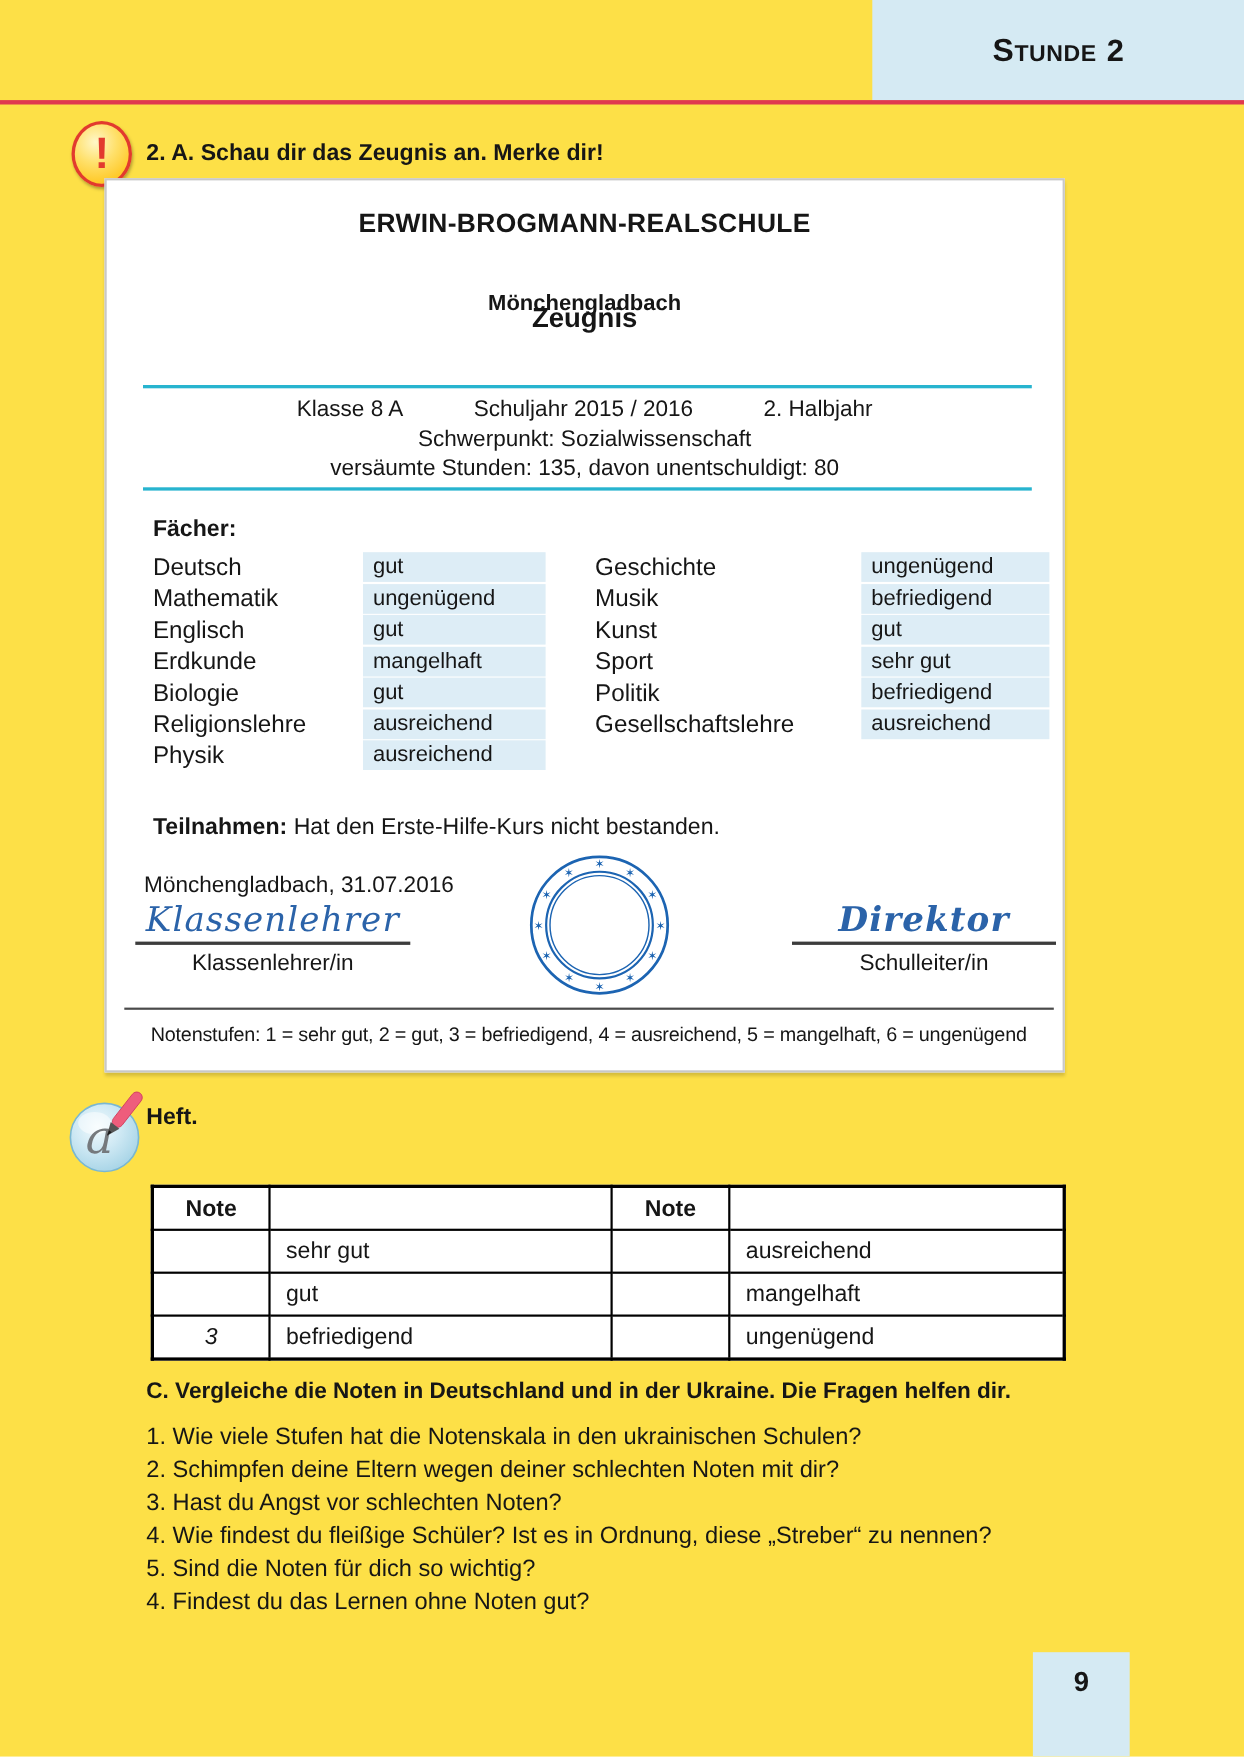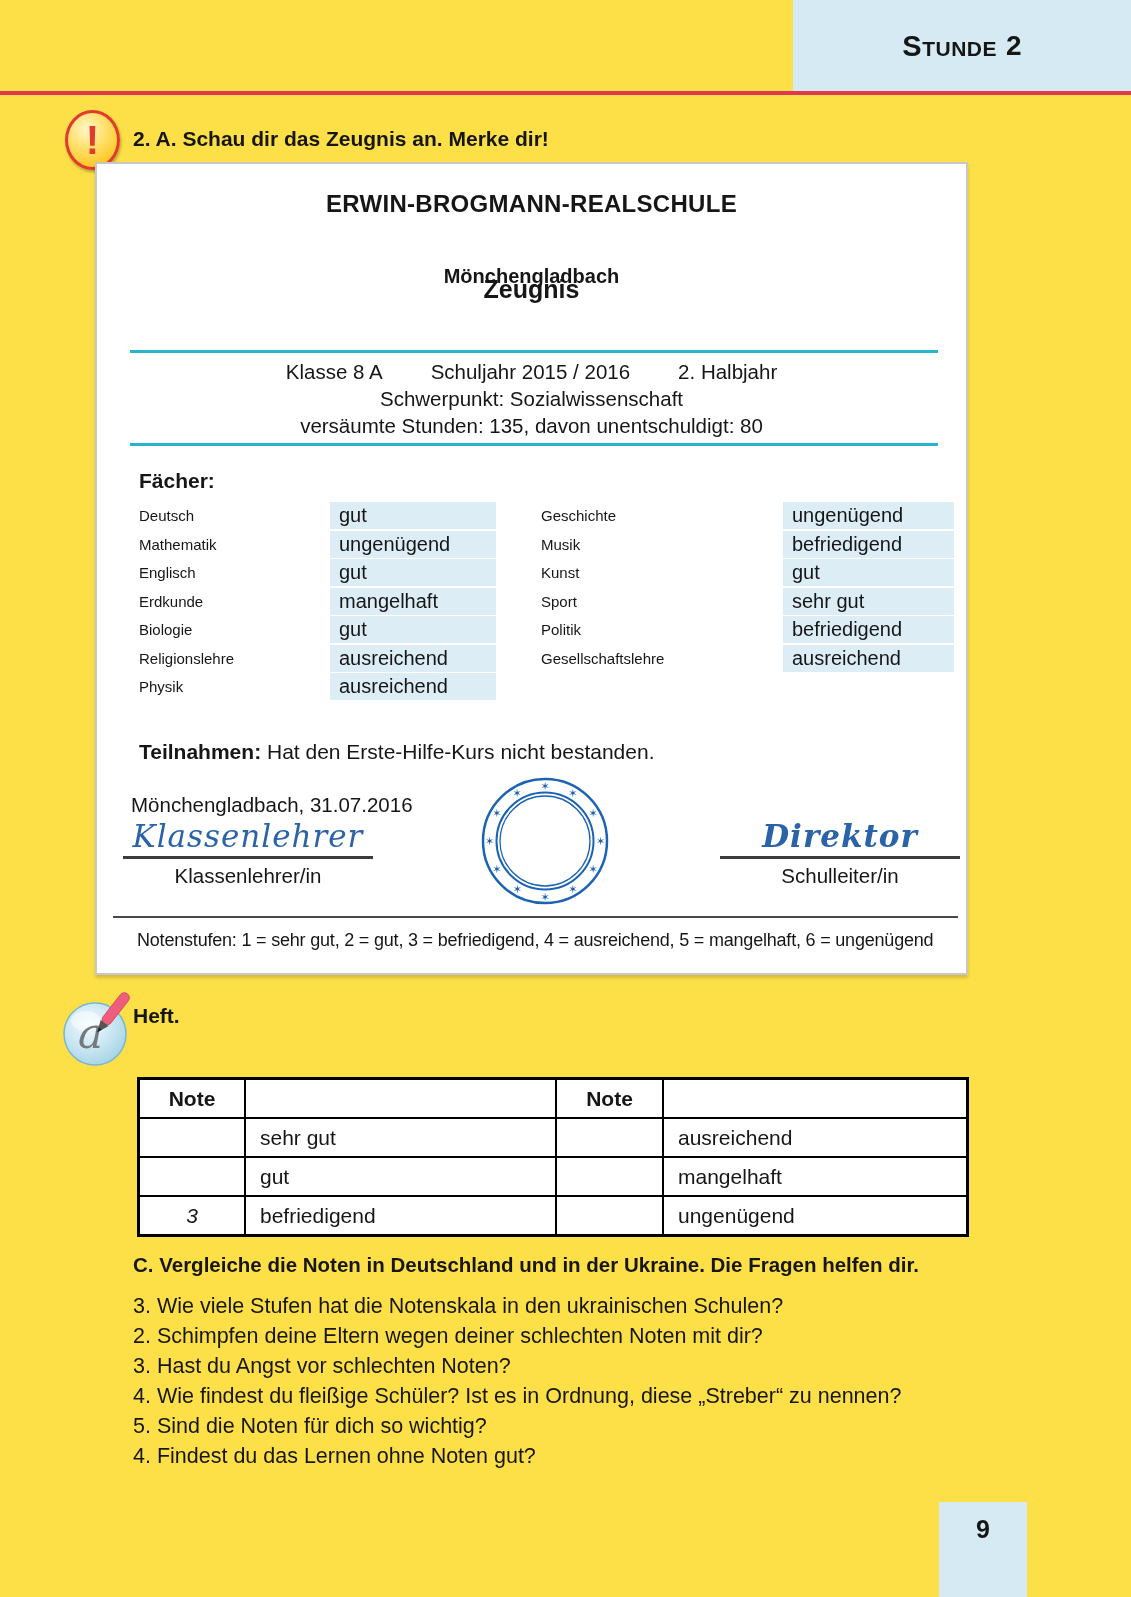--- a/index.html
+++ b/index.html
@@ -25,29 +25,29 @@
   
   .certificate{position:absolute;left:95px;top:162px;width:869px;height:809px;background:#fff;
                border:2px solid #c8c8c8;box-shadow:0 3px 3px rgba(0,0,0,.16);}
   .cert-center{position:absolute;left:0;width:100%;text-align:center;}
   .cert-school{top:26px;font-weight:bold;font-size:24px;letter-spacing:.3px;}
   .cert-city{top:61px;font-weight:bold;font-size:20px;margin-top:40px;}
   .cert-title{top:111px;font-weight:bold;font-size:25px;}
   .cert-recipient{top:147px;font-size:20.5px;}
   .rule-cyan{position:absolute;left:33px;right:28px;height:3px;background:var(--rule-cyan,#27b4cf);}
   .rule-cyan.r1{top:186px}.rule-cyan.r2{top:279px}
-  .class-line{top:196px;display:flex;justify-content:center;gap:48px;font-size:20.5px;}
+  .class-line{top:196px;display:flex;justify-content:center;gap:64px;font-size:20.5px;}
   .cert-focus{top:223px;font-size:20.5px;}
   .cert-absences{top:250px;font-size:20.5px;}
   .subjects-heading{position:absolute;left:42px;top:305px;font-weight:bold;font-size:21px;}
   .subjects-col{position:absolute;top:338px;}
   .subjects-col.left{left:42px;width:360px;}
   .subjects-col.right{left:444px;width:415px;}
   .subj-row{display:flex;align-items:center;height:27px;margin-bottom:1.5px;}
-  .subj-name{font-size:15px;flex:none;}
+  .subj-name{font-size:22px;flex:none;}
   .left .subj-name{width:191px;} .right .subj-name{width:242px;}
   .subj-grade{flex:none;height:27px;line-height:27px;background:var(--grade-bg,#ddedf6);padding-left:9px;font-size:20px;}
   .left .subj-grade{width:157px;} .right .subj-grade{width:162px;}
   .participation{position:absolute;left:42px;top:576px;font-size:21px;}
   .participation .b{font-weight:bold;}
   .place-date{position:absolute;left:34px;top:629px;font-size:20.5px;}
   .sig-block{position:absolute;text-align:center;}
   .sig-left{left:26px;top:652px;width:250px;}
   .sig-right{left:623px;top:652px;width:240px;}
   .sig-script{font-family:"DejaVu Serif","Liberation Serif",serif;font-style:italic;color:var(--signature-blue,#2b63a9);
@@ -257,21 +257,21 @@
           <td class="num">3</td>
           <td>befriedigend</td>
           <td class="num"></td>
           <td>ungenügend</td>
         </tr>
       </tbody>
     </table>
 
   <div class="task-c-heading">C. Vergleiche die Noten in Deutschland und in der Ukraine. Die Fragen helfen dir.</div>
   <div class="questions" id="questions">
-      <div class="q">3. Wie viele Stufen hat die Notenskala in den ukrainischen Schulen?</div>
+      <div class="q">1. Wie viele Stufen hat die Notenskala in den ukrainischen Schulen?</div>
       <div class="q">2. Schimpfen deine Eltern wegen deiner schlechten Noten mit dir?</div>
       <div class="q">3. Hast du Angst vor schlechten Noten?</div>
       <div class="q">4. Wie findest du fleißige Schüler? Ist es in Ordnung, diese „Streber“ zu nennen?</div>
       <div class="q">5. Sind die Noten für dich so wichtig?</div>
       <div class="q">4. Findest du das Lernen ohne Noten gut?</div>
     </div>
 
   <div class="page-num-box">
     <span class="page-num">9</span>
   </div>

